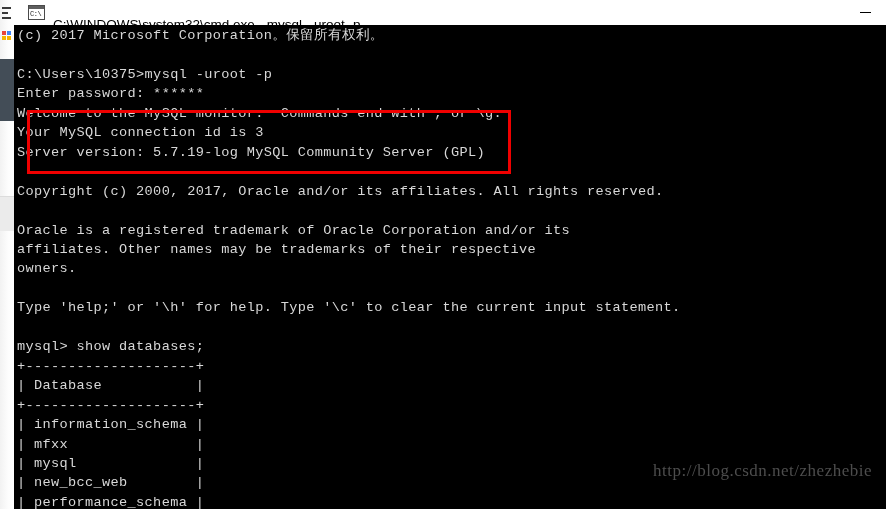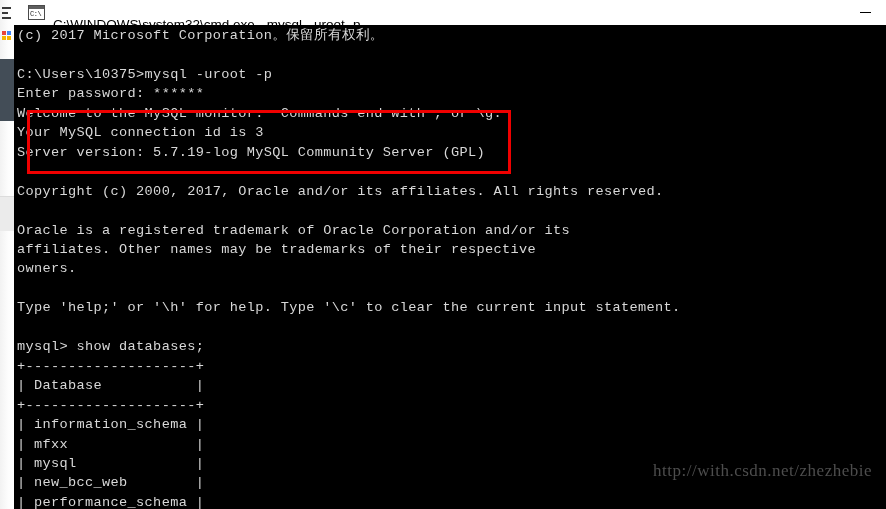--- a/index.html
+++ b/index.html
@@ -284,17 +284,17 @@
 | new_bcc_web        |
 | performance_schema |
 | sys                |
 +--------------------+
 6 rows in set (0.00 sec)
 
 mysql&gt;</pre>
 
       <div class="annotation-box"></div>
 
-      <div class="watermark">http://with.csdn.net/zhezhebie</div>
+      <div class="watermark">http://blog.csdn.net/zhezhebie</div>
     </div>
 
   </div>
 </div>
 
 </body></html>

